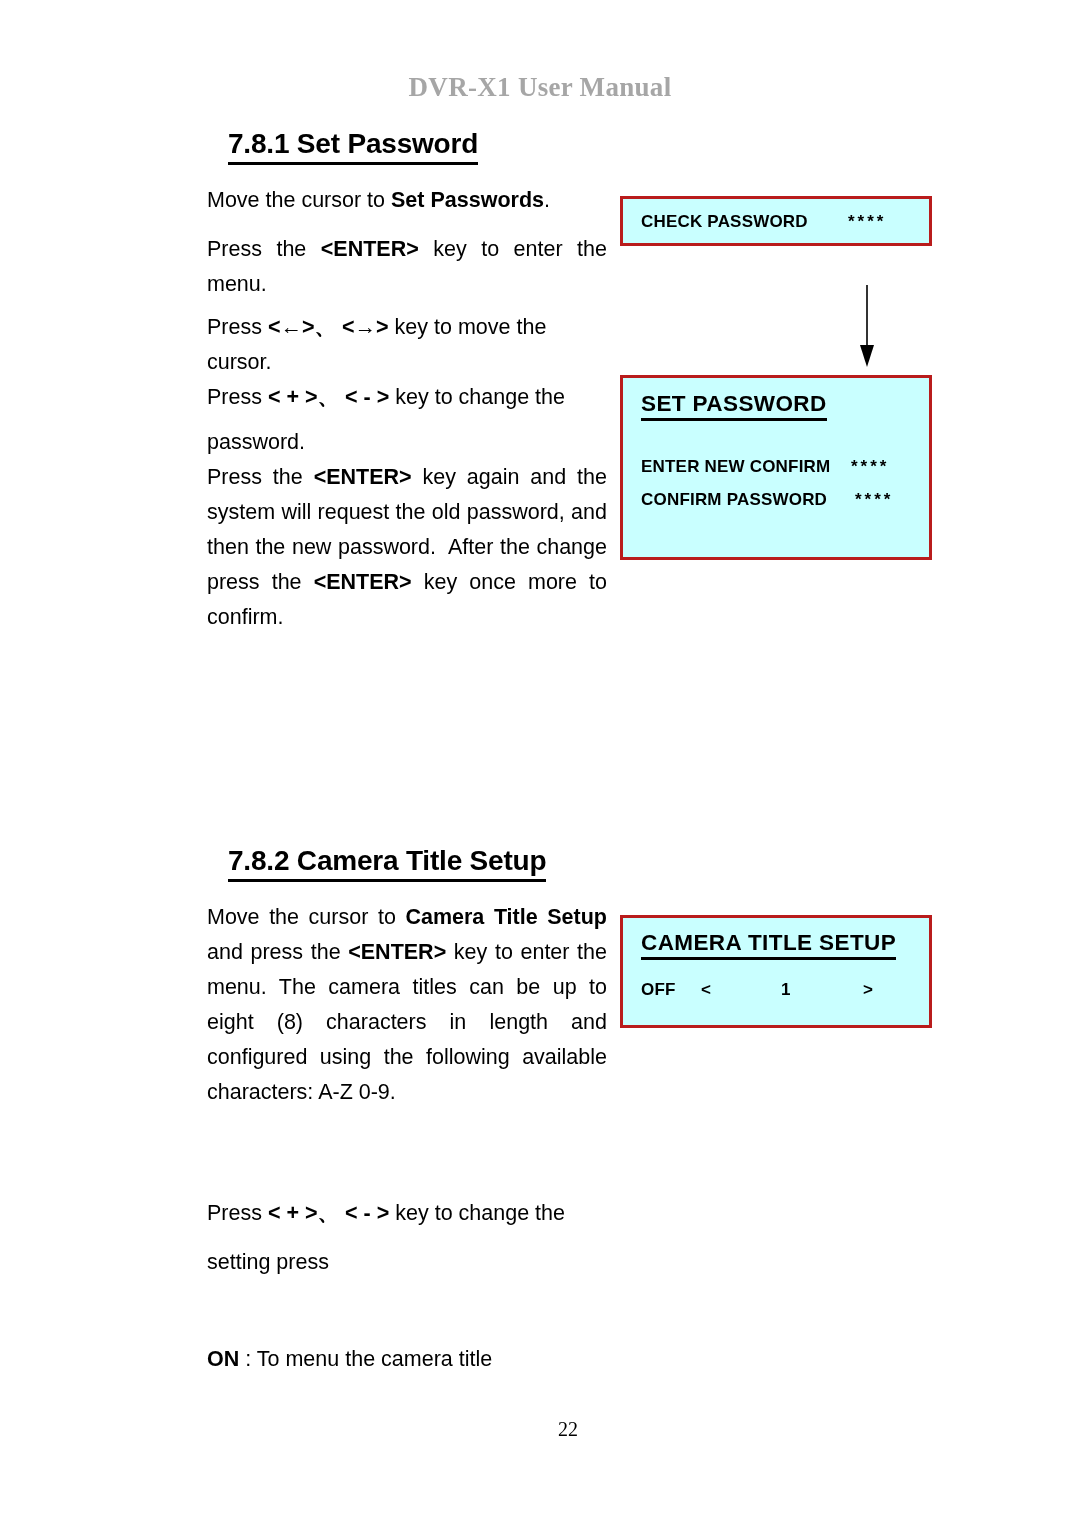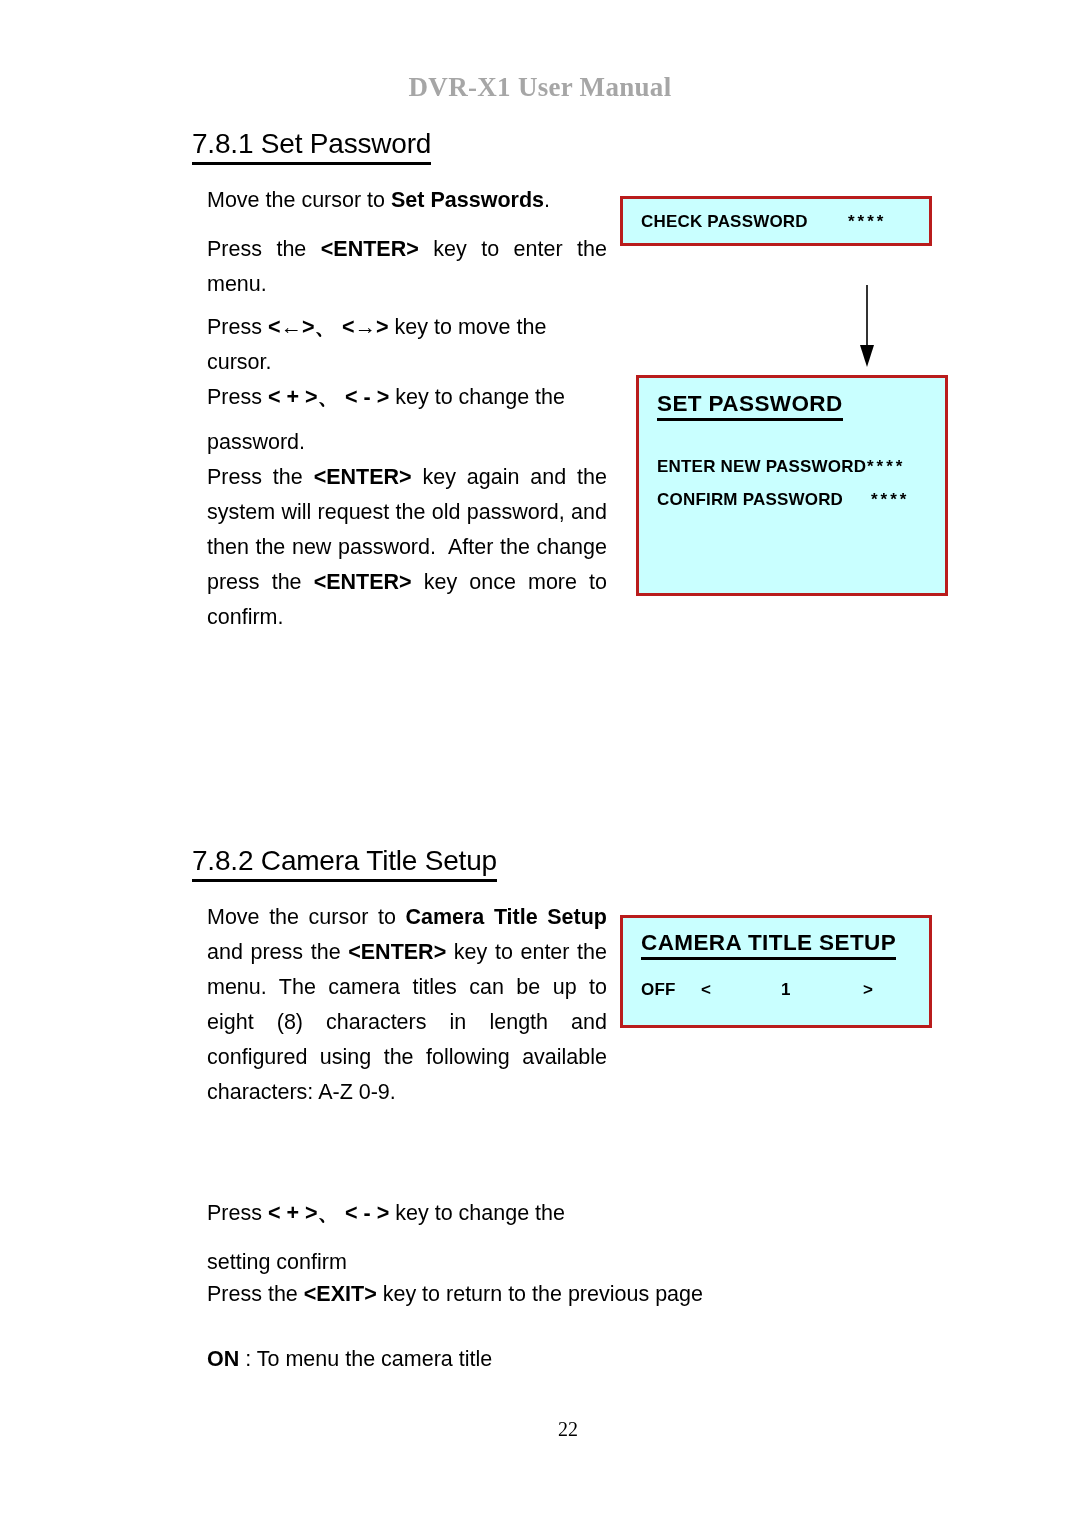--- a/index.html
+++ b/index.html
@@ -34,24 +34,25 @@
     font-weight: bold;
     font-size: 27px;
     letter-spacing: 0.3px;
     color: #a6a6a6;
   }
 
   
   .section-heading {
     position: absolute;
     font-size: 28px;
-    font-weight: normal;
+    font-weight: bold;
     letter-spacing: -0.2px;
     color: #000;
     white-space: nowrap;
+    margin-left: 36px;
   }
   .section-heading .rule {
     display: block;
     height: 3px;
     background: #000;
     margin-top: 2px;
   }
   #heading-781 { left: 192px; top: 128px; }
   #heading-782 { left: 192px; top: 845px; }
 
@@ -126,21 +127,21 @@
     background: #000;
     margin-top: 1px;
   }
 
   
   #lcd-check { left: 620px; top: 196px; width: 312px; height: 50px; }
   #lcd-check-label { left: 18px; top: 13px; }
   #lcd-check-value { left: 225px; top: 13px; }
 
   
-  #lcd-set { left: 620px; top: 375px; width: 312px; height: 221px; margin-left: 16px; }
+  #lcd-set { left: 620px; top: 375px; width: 312px; height: 185px; }
   #lcd-set-title { left: 18px; top: 13px; }
   #lcd-set-r1-label { left: 18px; top: 79px; }
   #lcd-set-r1-value { left: 228px; top: 79px; }
   #lcd-set-r2-label { left: 18px; top: 112px; }
   #lcd-set-r2-value { left: 232px; top: 112px; }
 
   
   #lcd-cam { left: 620px; top: 915px; width: 312px; height: 113px; }
   #lcd-cam-title { left: 18px; top: 12px; }
   #lcd-cam-off   { left: 18px; top: 62px; }
@@ -238,21 +239,21 @@
   <div class="arrow-wrap">
     <div class="arrow-shaft"></div>
     <div class="arrow-head"></div>
   </div>
 
   <div class="lcd" id="lcd-set">
     <div class="lcd-title" id="lcd-set-title">
       <span>SET PASSWORD</span>
       <span class="rule"></span>
     </div>
-    <div class="lcd-row lcd-label" id="lcd-set-r1-label">ENTER NEW PASSWORD</div>
+    <div class="lcd-row lcd-label" id="lcd-set-r1-label">ENTER NEW CONFIRM</div>
     <div class="lcd-row lcd-value" id="lcd-set-r1-value">****</div>
     <div class="lcd-row lcd-label" id="lcd-set-r2-label">CONFIRM PASSWORD</div>
     <div class="lcd-row lcd-value" id="lcd-set-r2-value">****</div>
   </div>
 
   <div class="section-heading" id="heading-782">
     <span>7.8.2 Camera Title Setup</span>
     <span class="rule"></span>
   </div>
 
@@ -274,28 +275,23 @@
   </div>
 
 
   <div class="body-wide" id="p-782-c">
     <p class="para">
       <span>Press </span><span class="b">&lt; + &gt;、 &lt; - &gt;</span><span> key to change the</span>
     </p>
   </div>
 
   <div class="body-wide" id="p-782-d">
-    <p class="para">setting confirm</p>
-  </div>
-
-  <div class="body-wide" id="p-782-e">
-    <p class="para">
-      <span>Press the </span><span class="b">&lt;EXIT&gt;</span><span> key to return to the previous page</span>
-    </p>
-  </div>
+    <p class="para">setting press</p>
+  </div>
+
 
   <div class="body-wide" id="p-782-f">
     <p class="para">
       <span class="b">ON</span><span> : To menu the camera title</span>
     </p>
   </div>
 
   <div class="page-number">22</div>
 
 </div>

